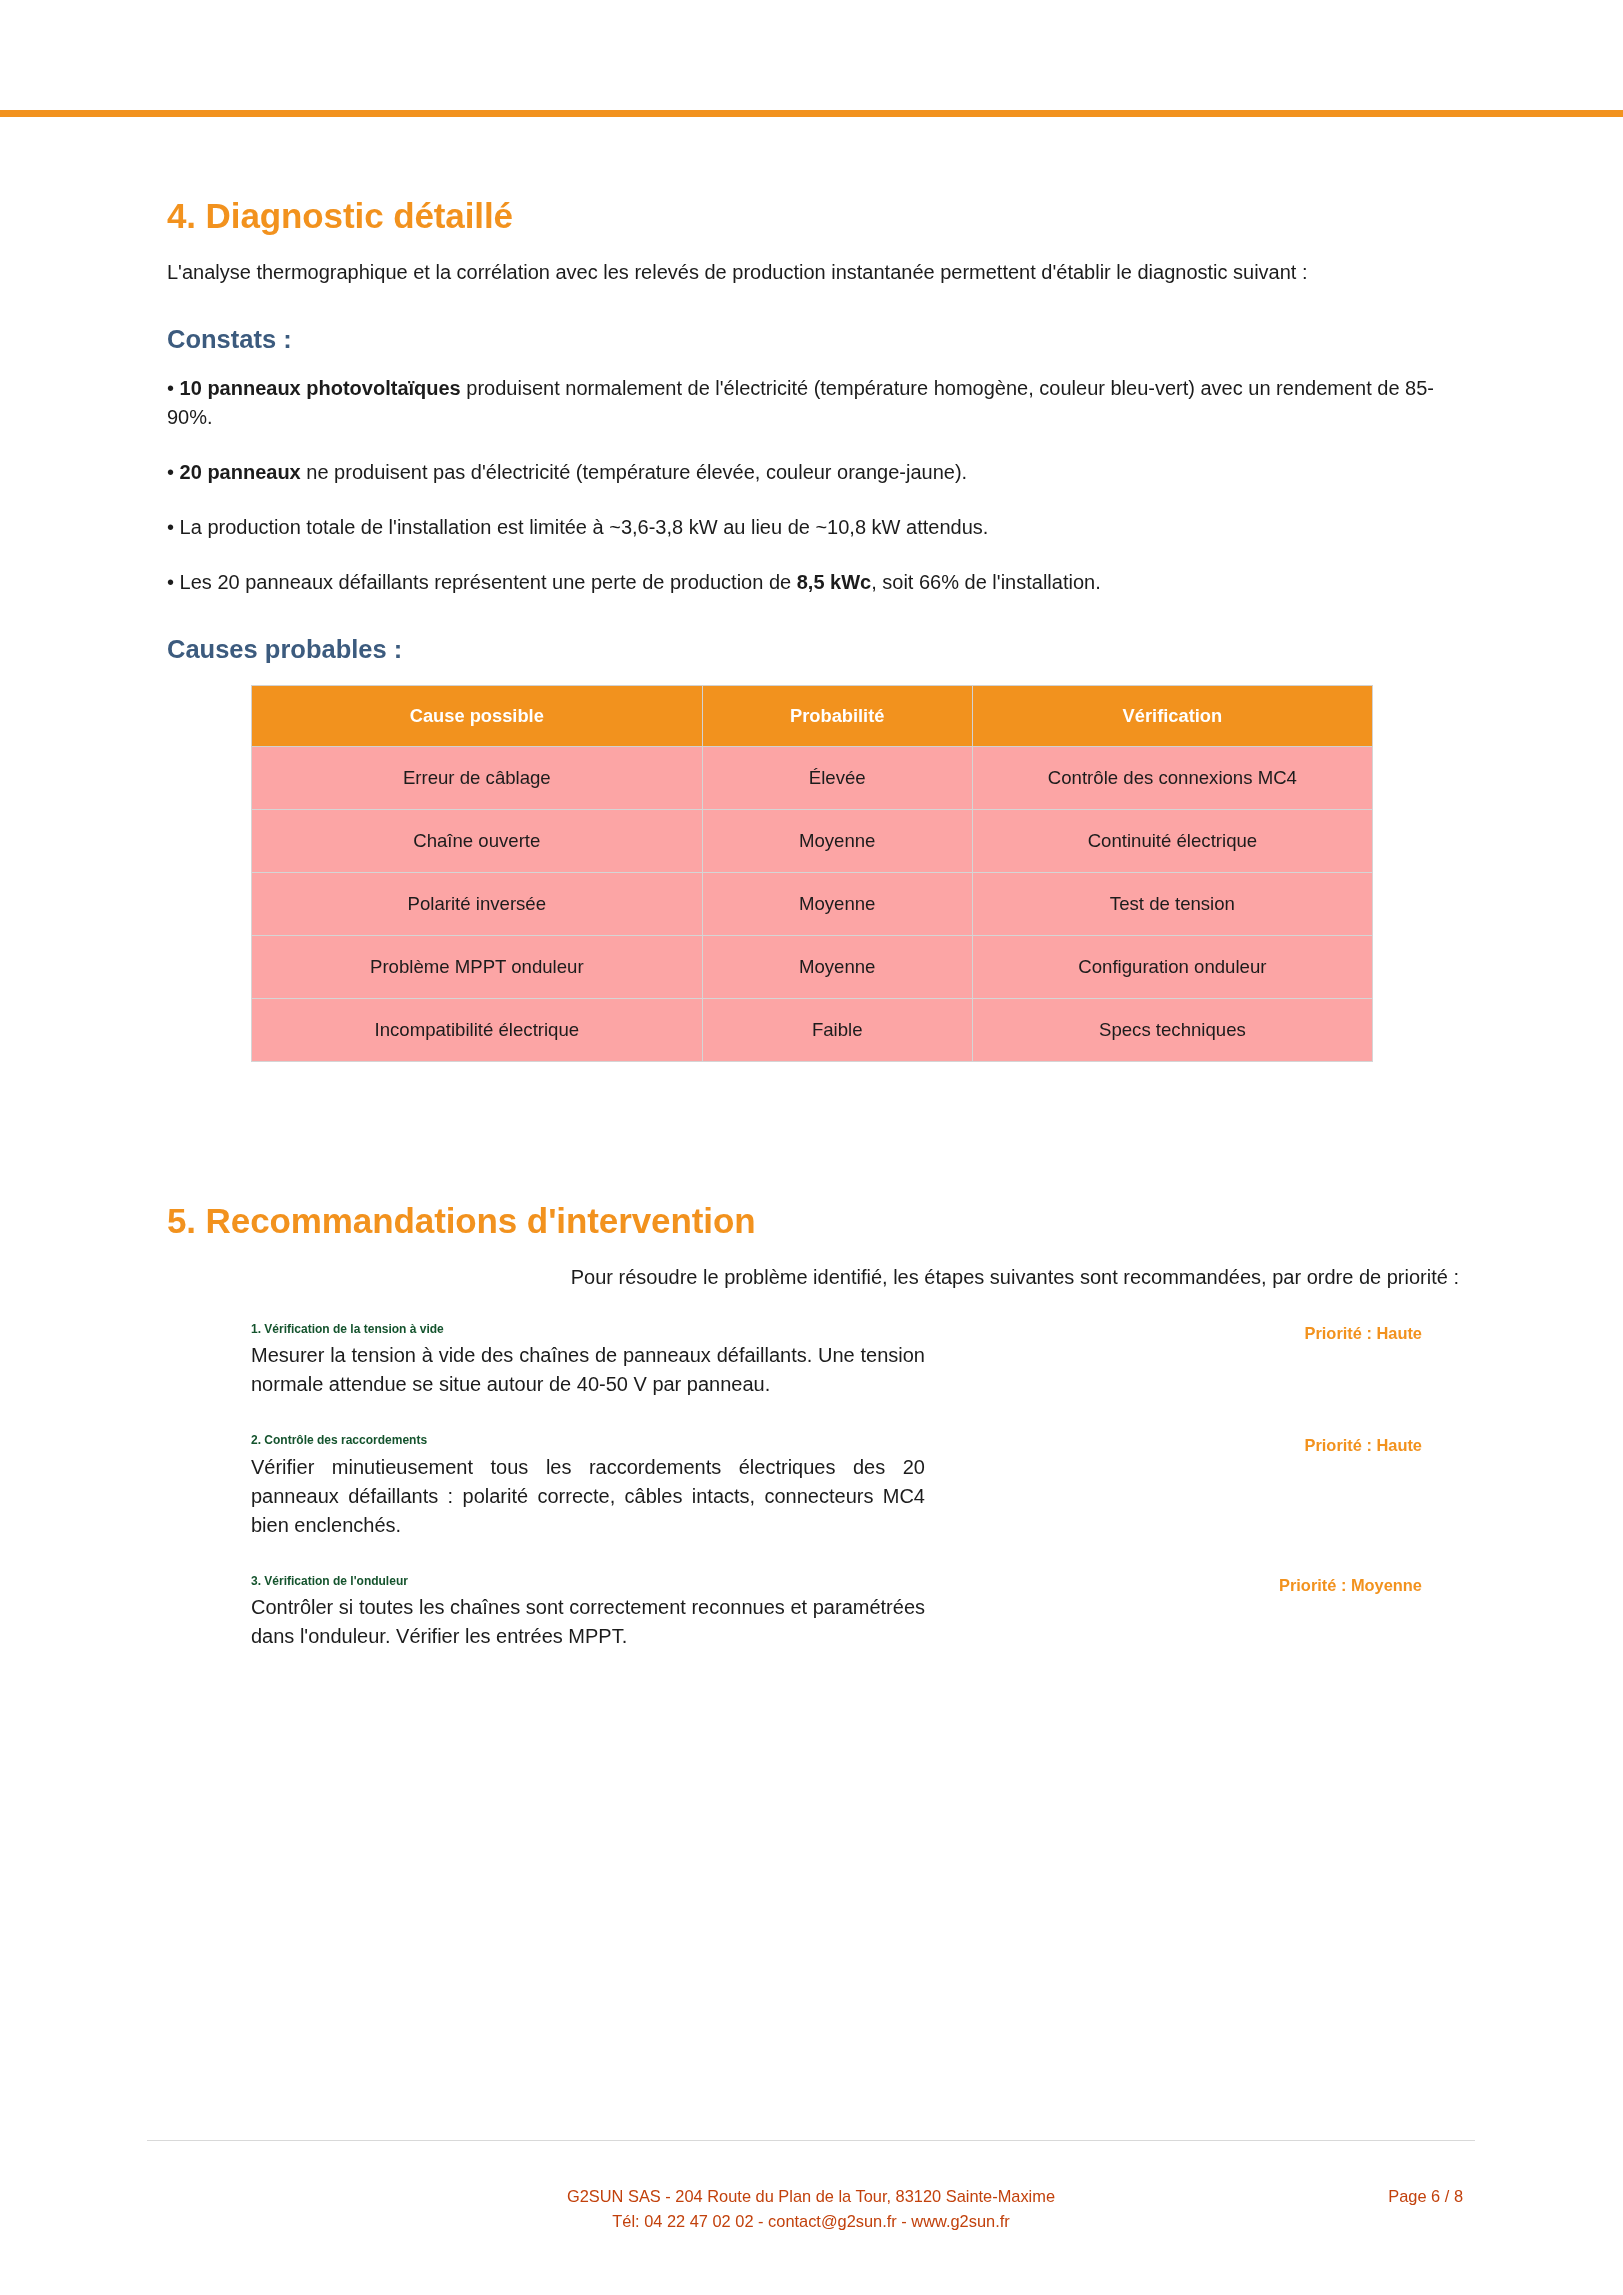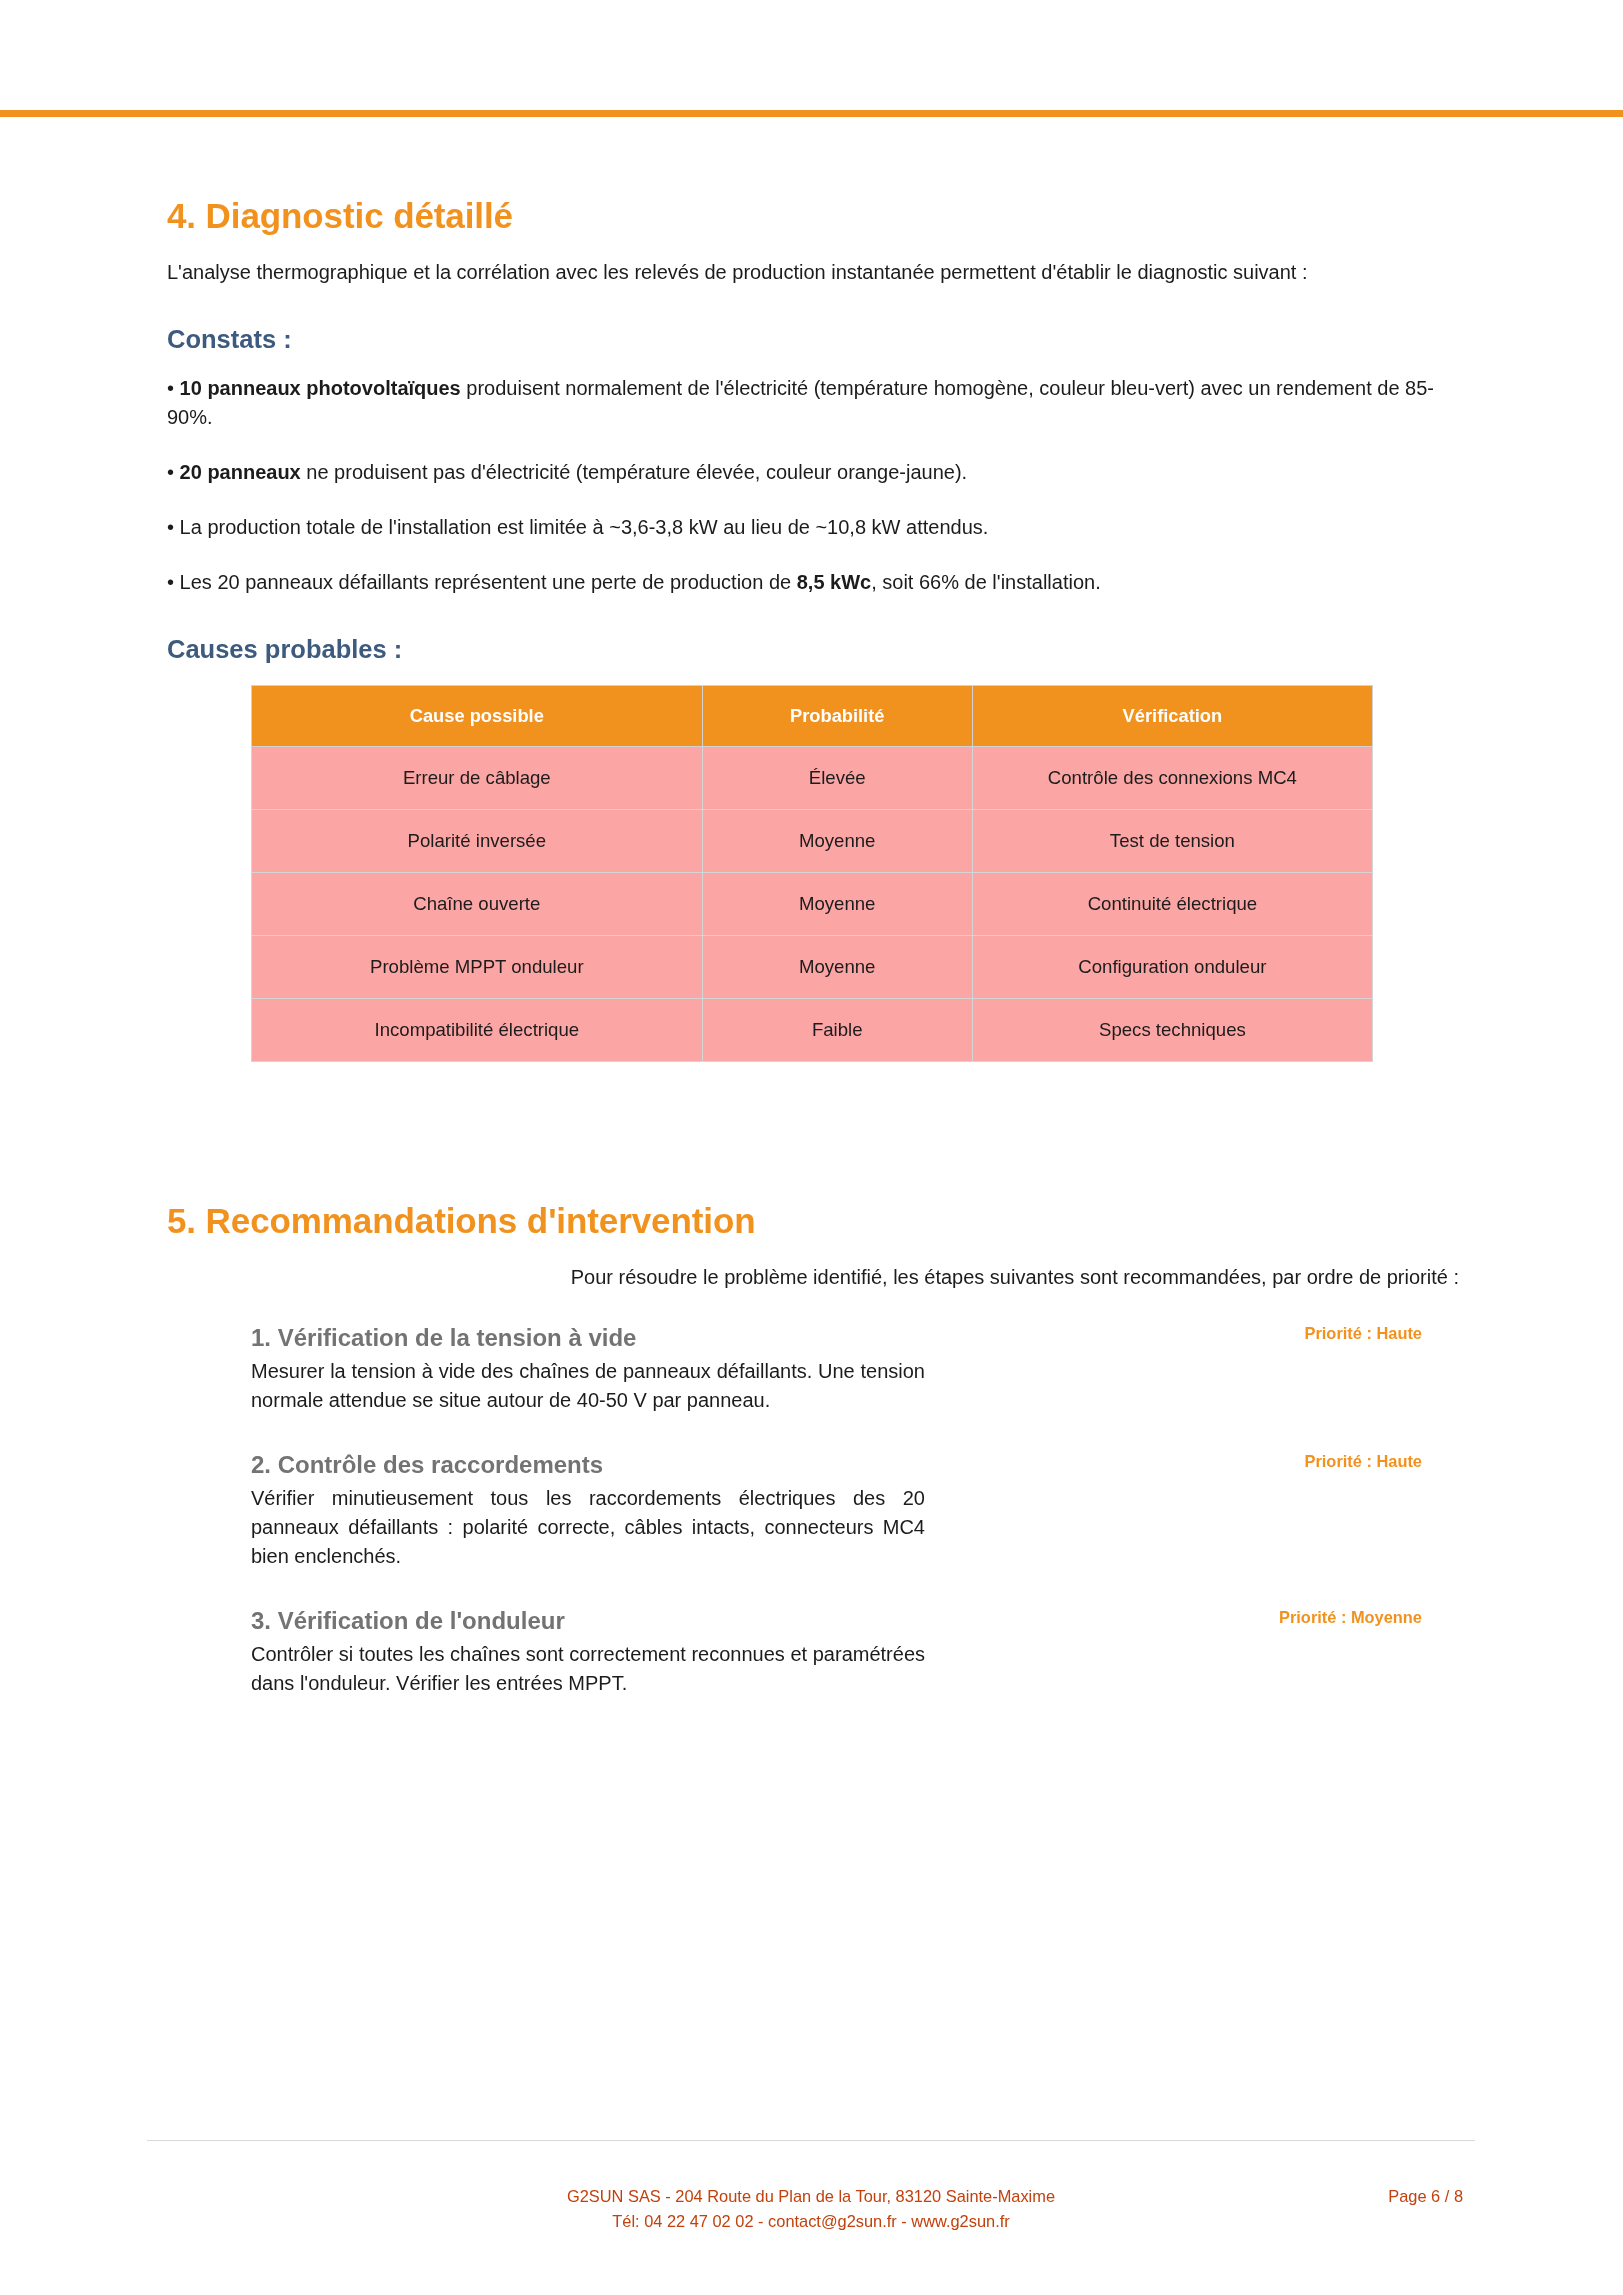--- a/index.html
+++ b/index.html
@@ -109,23 +109,23 @@
   
   .recos {
     margin-left: 84px;
     width: 1171px;
   }
   .reco {
     position: relative;
     margin-bottom: 34px;
   }
   .reco-head {
-    font-size: 24px;
-    font-weight: bold;
-    color: #737373;
+    font-size: 12px;
+    font-weight: bold;
+    color: #14532d;
     line-height: 1.3;
     margin: 0 0 3.9px 0;
   }
   .reco-body {
     font-size: 20px;
     line-height: 1.45;
     color: #1c1c1c;
     text-align: justify;
     width: 674px;
     margin: 0;
@@ -238,28 +238,28 @@
           <th>Vérification</th>
         </tr>
       </thead>
       <tbody>
         <tr>
           <td>Erreur de câblage</td>
           <td>Élevée</td>
           <td>Contrôle des connexions MC4</td>
         </tr>
         <tr>
+          <td>Chaîne ouverte</td>
+          <td>Moyenne</td>
+          <td>Continuité électrique</td>
+        </tr>
+        <tr>
           <td>Polarité inversée</td>
           <td>Moyenne</td>
           <td>Test de tension</td>
-        </tr>
-        <tr>
-          <td>Chaîne ouverte</td>
-          <td>Moyenne</td>
-          <td>Continuité électrique</td>
         </tr>
         <tr>
           <td>Problème MPPT onduleur</td>
           <td>Moyenne</td>
           <td>Configuration onduleur</td>
         </tr>
         <tr>
           <td>Incompatibilité électrique</td>
           <td>Faible</td>
           <td>Specs techniques</td>

